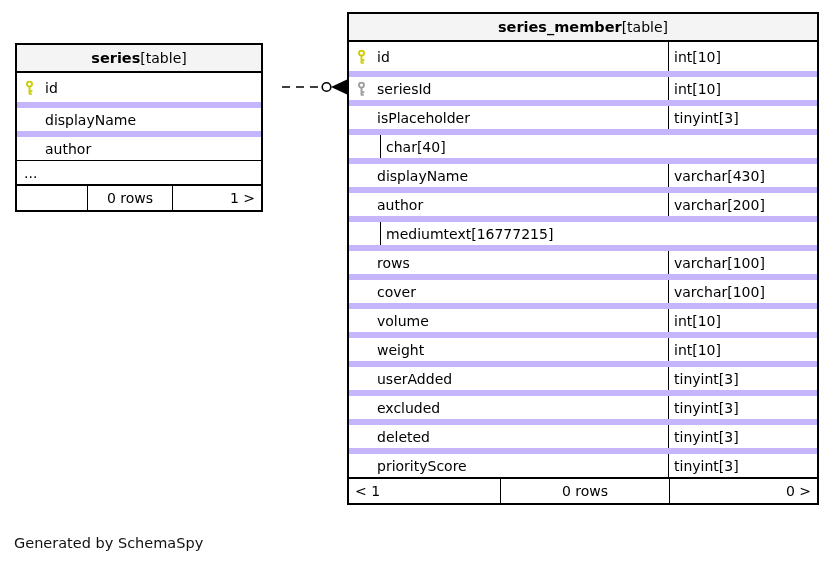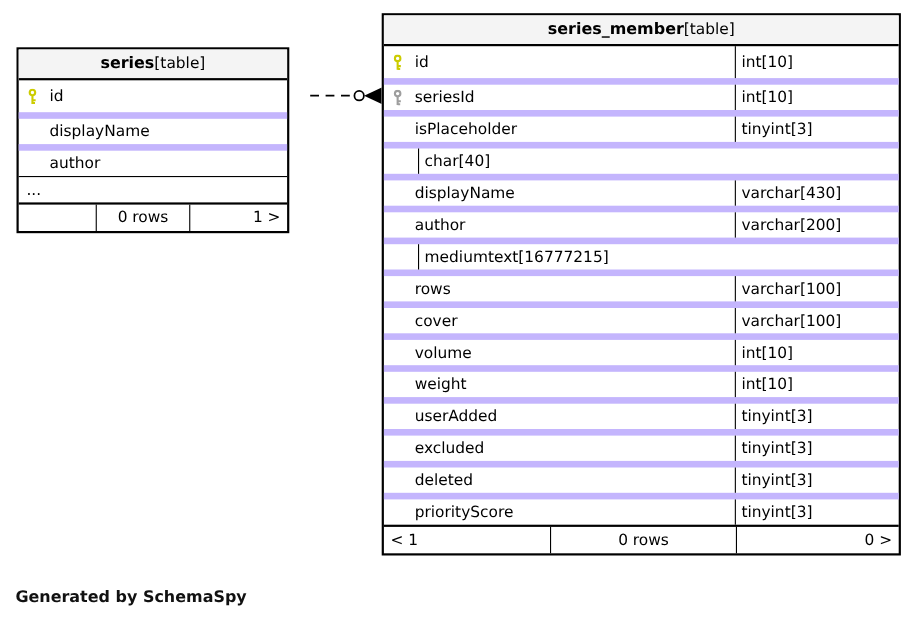--- a/index.html
+++ b/index.html
@@ -58,21 +58,21 @@
   .f-right { justify-content:flex-end; }
   .t-series .f-left  { width:70px; }
   .t-series .f-right { width:89px; }
   .t-member .f-left  { width:151px; }
   .t-member .f-right { width:148px; }
 
   .connector { position:absolute; left:281px; top:75px; overflow:visible; }
 
   .caption {
     position:absolute; left:14px; top:535px;
-    font-size:14.5px; color:#111;font-weight:bold;
+    font-size:14.5px; color:#111;
   }
 </style>
 </head>
 <body>
 
 <div style="position:absolute; inset:0;">
 
   <div class="db-table t-series">
     <div class="thead">
       <span class="tname">series</span>

